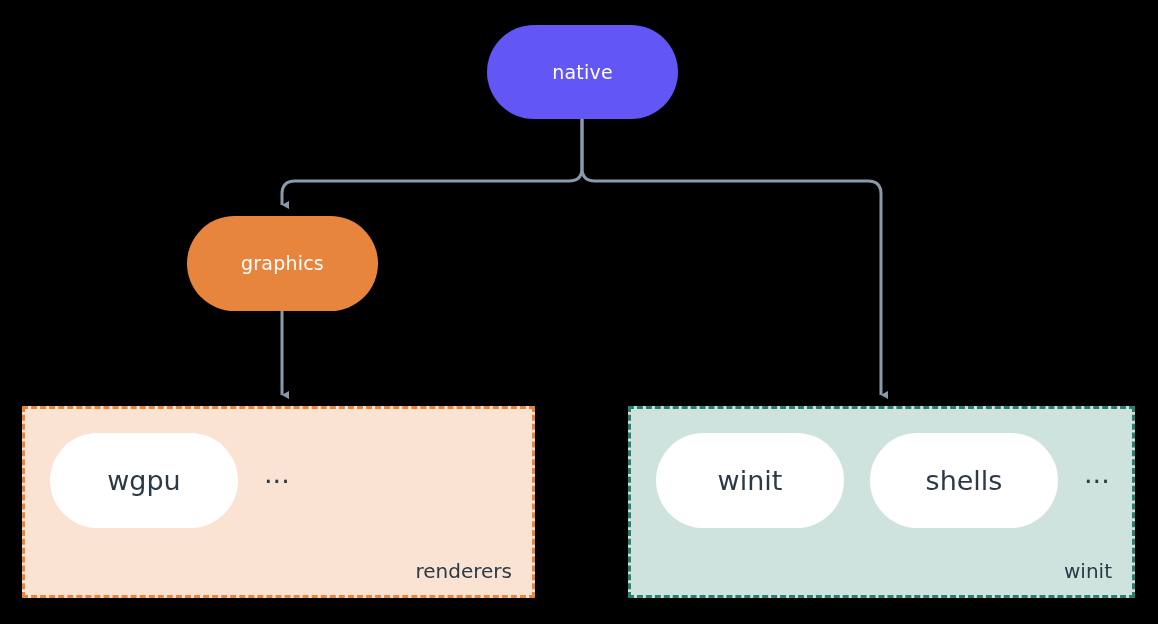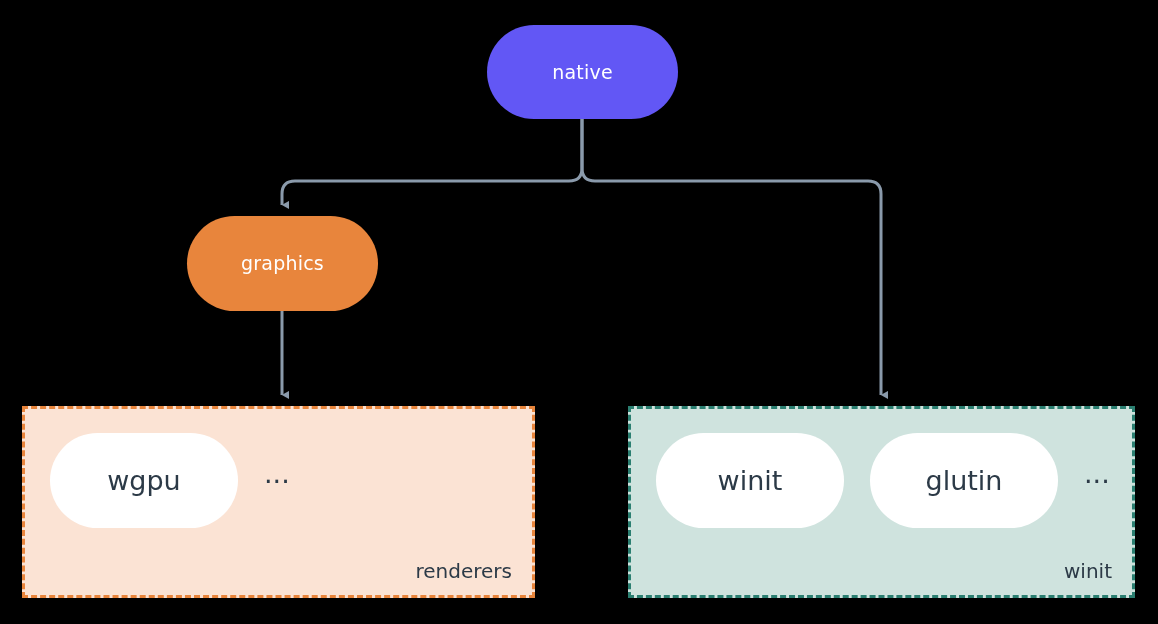--- a/index.html
+++ b/index.html
@@ -144,20 +144,20 @@
     </div>
     <div class="group-label">renderers</div>
   </div>
 
   <div class="group group-shells">
     <div class="group-row">
       <div class="chip">
         <span>winit</span>
       </div>
       <div class="chip">
-        <span>glutin</span>
+        <span>shells</span>
       </div>
       <div class="ellipsis">...</div>
     </div>
     <div class="group-label">winit</div>
   </div>
 
 </div>
 
 </body></html>

